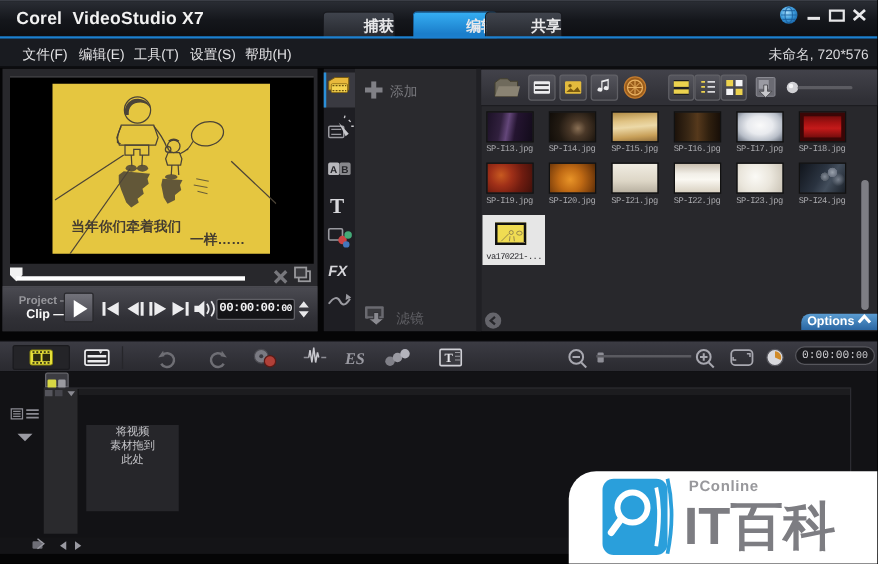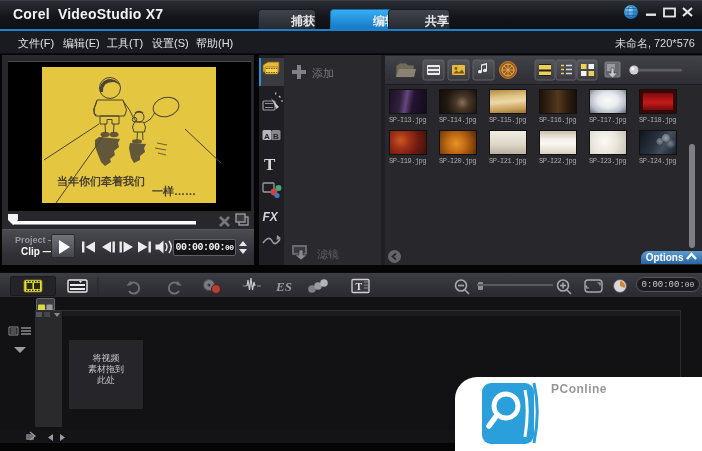--- a/index.html
+++ b/index.html
@@ -301,20 +301,32 @@
       <div class="abs thumb" style="left:154px;top:75px;background:linear-gradient(180deg,#c8beae 0%,#f2efe8 35%,#faf8f2 55%,#d8d0c0 100%);"></div>
       <div class="abs thumb" style="left:204px;top:75px;background:radial-gradient(circle at 40% 45%,#fbfaf6 0%,#eae6dc 50%,#c9c2b4 100%);"></div>
       <div class="abs thumb" style="left:254px;top:75px;background:radial-gradient(circle at 72% 30%,#9aa2ac 0%,#6a7280 12%,transparent 13%),radial-gradient(circle at 55% 45%,#848c98 0%,#555d68 14%,transparent 15%),radial-gradient(circle at 85% 55%,#78808c 0%,transparent 16%),linear-gradient(120deg,#11151c 0%,#2a3340 45%,#434e5c 65%,#1a2028 100%);"></div>
       <span class="abs tlabel" style="left:4px;top:102px;">SP-I19.jpg</span>
       <span class="abs tlabel" style="left:54px;top:102px;">SP-I20.jpg</span>
       <span class="abs tlabel" style="left:104px;top:102px;">SP-I21.jpg</span>
       <span class="abs tlabel" style="left:154px;top:102px;">SP-I22.jpg</span>
       <span class="abs tlabel" style="left:204px;top:102px;">SP-I23.jpg</span>
       <span class="abs tlabel" style="left:254px;top:102px;">SP-I24.jpg</span>
     </div>
+    <div class="abs" id="selitem">
+      <div class="abs" style="left:10px;top:6px;width:25px;height:18px;background:#f0dc52;border:2.5px solid #111;"><svg width="25" height="18" viewBox="0 0 25 18">
+            <g stroke="#8a7c4a" stroke-width="0.7" fill="none">
+              <path d="M3 13 L9 7"></path>
+              <circle cx="11" cy="6" r="1.6"></circle>
+              <path d="M10 9 l-0.5 4 M13 9 l0.5 4"></path>
+              <ellipse cx="17.5" cy="6.5" rx="2.2" ry="1.6"></ellipse>
+              <path d="M17 14 h5"></path>
+            </g>
+          </svg></div>
+      <span class="abs" style="left:3px;top:30px;font-size:7px;color:#28282c;font-family:'Liberation Mono',monospace;letter-spacing:-0.5px;">va170221-...</span>
+    </div>
     <svg class="abs" style="left:2px;top:194px;" width="15" height="15" viewBox="0 0 15 15">
       <circle cx="7.5" cy="7.5" r="6.5" fill="#65656b"></circle>
       <path d="M9 4.5 L5.5 7.5 L9 10.5" stroke="#26262a" stroke-width="1.8" fill="none"></path>
     </svg>
     <div class="abs" id="libscroll" style="left:304px;top:89px;width:6px;height:104px;background:#7e7e84;border-radius:3px;"></div>
     <div class="abs" id="options">Options <svg width="11" height="8" viewBox="0 0 11 8" style="vertical-align:1px;">
           <path d="M1 7 L5.5 2 L10 7" stroke="#fff" stroke-width="2.4" fill="none"></path>
         </svg></div>
   </div>
 
@@ -399,34 +411,35 @@
     </svg>
     <div class="abs" style="left:35px;top:13px;width:646px;height:1px;background:#303036;"></div>
     <div class="abs" style="left:63px;top:14px;width:617px;height:5px;background:#1c1c1f;"></div>
     <div class="abs" style="left:680px;top:14px;width:1px;height:119px;background:#2c2c32;"></div>
     <svg class="abs" style="left:8px;top:28px;" width="26" height="30" viewBox="0 0 26 30">
       <path d="M1 2 h9 v8 h-9 z M2.5 4 h6 M2.5 6 h6 M2.5 8 h6" fill="none" stroke="#8a8a92" stroke-width="1"></path>
       <path d="M13 3 h10 M13 6 h10 M13 9 h10" stroke="#8a8a92" stroke-width="1.4"></path>
       <path d="M6 22 l12 0 l-6 6 z" fill="#9a9aa2"></path>
     </svg>
     <div class="abs" id="dragbox">
-        <div style="margin-top:13px;line-height:11px;">将视频<br>素材拖到<br>此处</div>
+        <div style="line-height:11px;">将视频<br>素材拖到<br>此处</div>
       </div>
     <div class="abs" id="tlbottom"><svg width="90" height="13" viewBox="0 0 90 13">
       <rect x="26" y="3" width="8" height="6" rx="1" fill="#6e6e76"></rect>
       <path d="M30 1 l5 4 l-5 4" fill="none" stroke="#9a9aa2" stroke-width="1.2"></path>
       <path d="M53 3 l-5 3.5 l5 3.5 z" fill="#9a9aa2"></path>
       <path d="M60 3 l5 3.5 l-5 3.5 z" fill="#9a9aa2"></path>
     </svg></div>
   </div>
 
   <div class="abs" id="wmark">
     <div class="abs" id="wmicon"><svg width="52" height="61" viewBox="0 0 52 61">
       <circle cx="24" cy="23" r="12" fill="none" stroke="#fff" stroke-width="4.8"></circle>
       <path d="M15 32 L7 43" stroke="#fff" stroke-width="5.5" stroke-linecap="round"></path>
       <path d="M43 7 q4.5 19 0 47" stroke="#fff" stroke-width="3" fill="none"></path>
     </svg></div>
     <svg class="abs" style="left:77px;top:4px;" width="12" height="64" viewBox="0 0 12 64">
       <path d="M2 2 q6.5 28 0 60" stroke="#2a9fdb" stroke-width="3" fill="none"></path>
     </svg>
     <div class="abs" id="wmpc">PConline</div>
+    <div class="abs" id="wmit">IT百科</div>
   </div>
 </div>
 
 </body></html>

